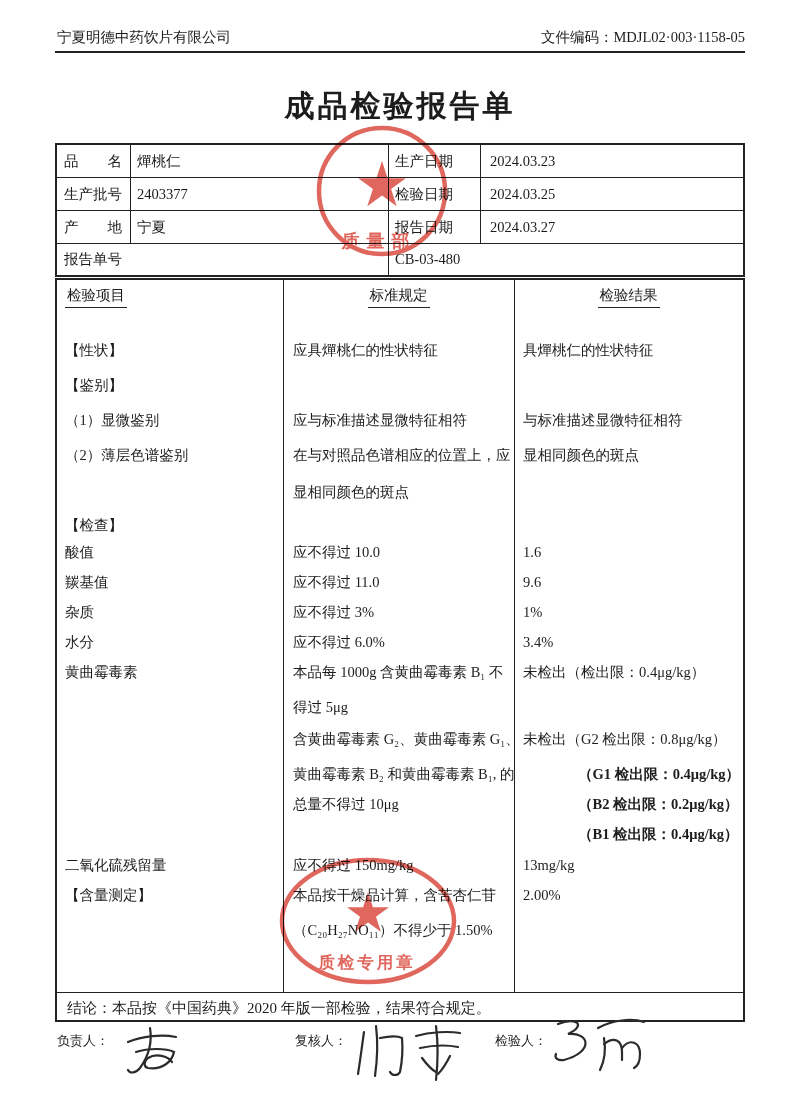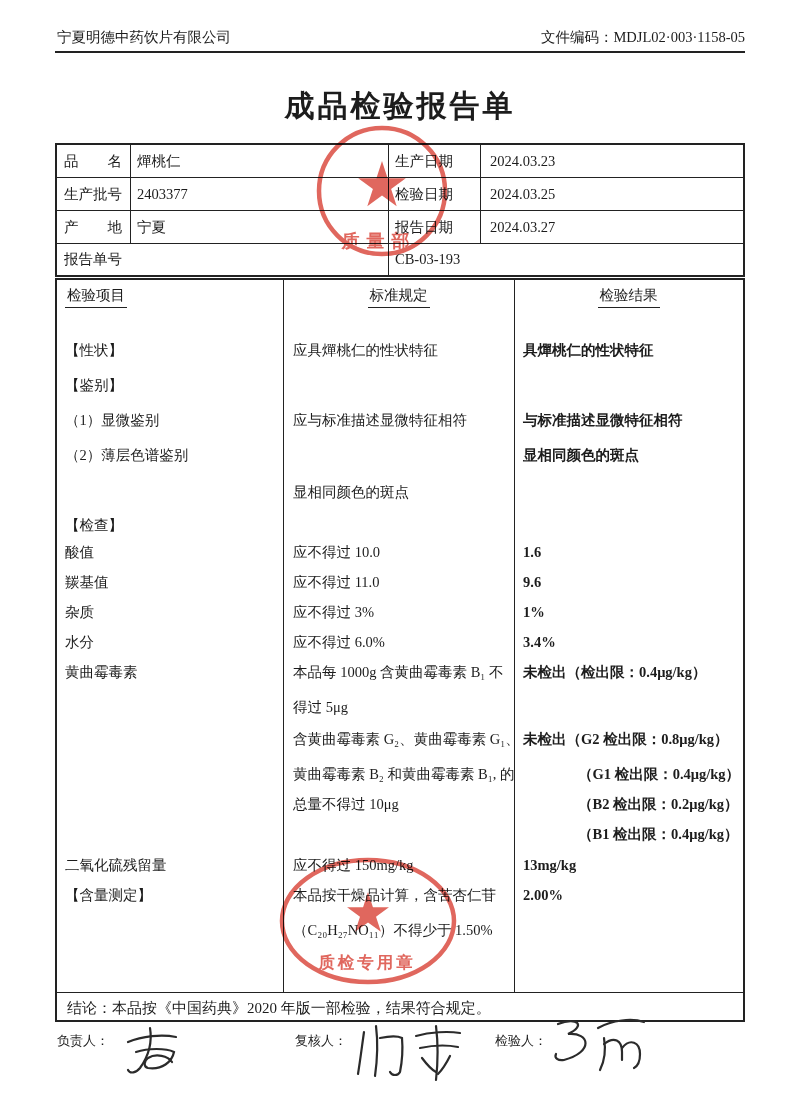--- a/index.html
+++ b/index.html
@@ -3,21 +3,21 @@
 <meta charset="utf-8">
 <style>
   html,body{margin:0;padding:0;background:#fff;}
   .page{position:relative;width:800px;height:1098px;background:#fff;overflow:hidden;
         font-family:"Liberation Serif","DejaVu Serif",serif;color:#1c1c1c;}
   .hline{position:absolute;background:#222;height:1px;}
   .vline{position:absolute;background:#222;width:1px;}
   .ln{position:absolute;white-space:nowrap;font-size:14.5px;line-height:17px;}
   .c1{left:8px;}
   .c2{left:236px;}
-  .c3{left:466px;font-weight:bold;}
+  .c3{left:466px;}
   .c3i{left:521px;font-weight:bold;}
   .box{position:absolute;border:2px solid #222;box-sizing:border-box;background:transparent;padding-left:28px;}
   .hd{position:absolute;top:6px;font-size:14.5px;white-space:nowrap;}
   .hd .u{border-bottom:1px solid #222;padding:0 2px 2px 2px;display:inline-block;}
   .ctr{text-align:center;}
   .cell{position:absolute;font-size:14.5px;white-space:nowrap;line-height:18px;}
   .title{position:absolute;top:86px;left:0;width:800px;text-align:center;
          font-size:30px;font-weight:bold;letter-spacing:3px;}
   .hdtxt{position:absolute;top:28px;font-size:14.5px;white-space:nowrap;}
   .stamp{position:absolute;opacity:0.8;mix-blend-mode:multiply;}
@@ -57,21 +57,21 @@
     <div class="cell" style="left:80px;top:40px">2403377</div>
     <div class="cell" style="left:338px;top:40px">检验日期</div>
     <div class="cell" style="left:433px;top:40px">2024.03.25</div>
 
     <div class="cell" style="left:7px;top:73px">产　　地</div>
     <div class="cell" style="left:80px;top:73px">宁夏</div>
     <div class="cell" style="left:338px;top:73px">报告日期</div>
     <div class="cell" style="left:433px;top:73px">2024.03.27</div>
 
     <div class="cell" style="left:7px;top:105px">报告单号</div>
-    <div class="cell" style="left:338px;top:105px">CB-03-193</div>
+    <div class="cell" style="left:338px;top:105px">CB-03-480</div>
   </div>
 
   <div class="box" style="left:55px;top:278px;width:690px;height:744px">
     <div class="vline" style="left:226px;top:0;height:712px"></div>
     <div class="vline" style="left:457px;top:0;height:712px"></div>
     <div class="hline" style="left:0;top:712px;width:686px"></div>
 
     <div class="hd" style="left:8px"><span class="u">检验项目</span></div>
     <div class="hd ctr" style="left:457px;width:229px"><span class="u">检验结果</span></div>
     <div class="hd ctr" style="left:226px;width:231px"><span class="u">标准规定</span></div>
@@ -84,20 +84,21 @@
     <div class="ln c1" style="top:264px">酸值</div>
     <div class="ln c1" style="top:294px">羰基值</div>
     <div class="ln c1" style="top:324px">杂质</div>
     <div class="ln c1" style="top:354px">水分</div>
     <div class="ln c1" style="top:384px">黄曲霉毒素</div>
     <div class="ln c1" style="top:577px">二氧化硫残留量</div>
     <div class="ln c1" style="top:607px">【含量测定】</div>
 
     <div class="ln c2" style="top:62px">应具燀桃仁的性状特征</div>
     <div class="ln c2" style="top:132px">应与标准描述显微特征相符</div>
+    <div class="ln c2" style="top:167px">在与对照品色谱相应的位置上，应</div>
     <div class="ln c2" style="top:204px">显相同颜色的斑点</div>
     <div class="ln c2" style="top:264px">应不得过 10.0</div>
     <div class="ln c2" style="top:294px">应不得过 11.0</div>
     <div class="ln c2" style="top:324px">应不得过 3%</div>
     <div class="ln c2" style="top:354px">应不得过 6.0%</div>
     <div class="ln c2" style="top:384px">本品每 1000g 含黄曲霉毒素 B₁ 不</div>
     <div class="ln c2" style="top:419px">得过 5μg</div>
     <div class="ln c2" style="top:451px">含黄曲霉毒素 G₂、黄曲霉毒素 G₁、</div>
     <div class="ln c2" style="top:486px">黄曲霉毒素 B₂ 和黄曲霉毒素 B₁, 的</div>
     <div class="ln c2" style="top:516px">总量不得过 10μg</div>

